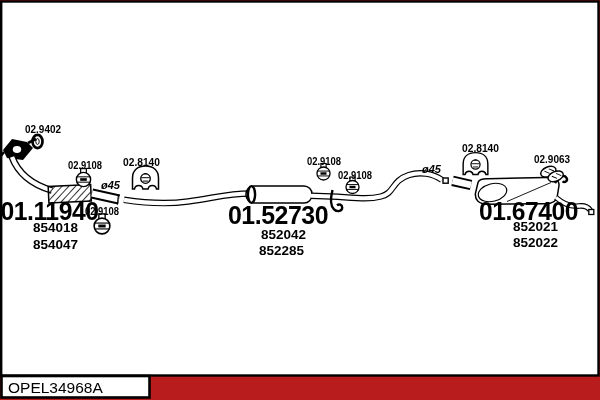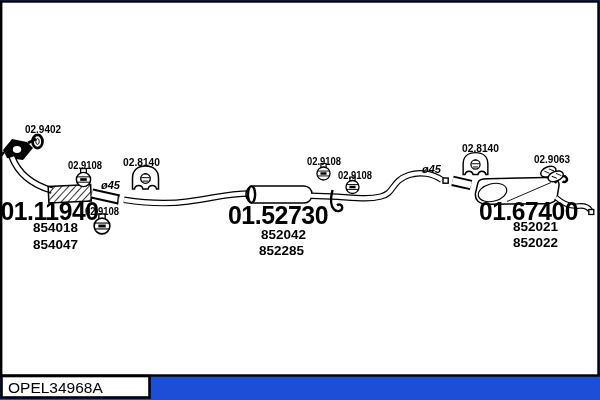--- a/index.html
+++ b/index.html
@@ -1,17 +1,17 @@
 <!DOCTYPE html>
 <html><head>
 <meta charset="utf-8">
 <style>
   html,body{margin:0;padding:0;background:#ffffff;}
   #stage{
-    position:relative;width:600px;height:400px;background:#1d4ed8;
+    position:relative;width:600px;height:400px;background:#b91c1c;
     font-family:"Liberation Sans",sans-serif;overflow:hidden;
   }
   svg{display:block;}
   text{fill:#000;}
   .lbl{font-size:11px;font-weight:bold;}
   .big{font-size:26px;font-weight:bold;letter-spacing:-0.5px;}
   .ref{font-size:13px;font-weight:bold;}
   .dia{font-size:11px;font-weight:bold;font-style:italic;}
   .footer{font-size:15.5px;font-weight:normal;}
 </style>

